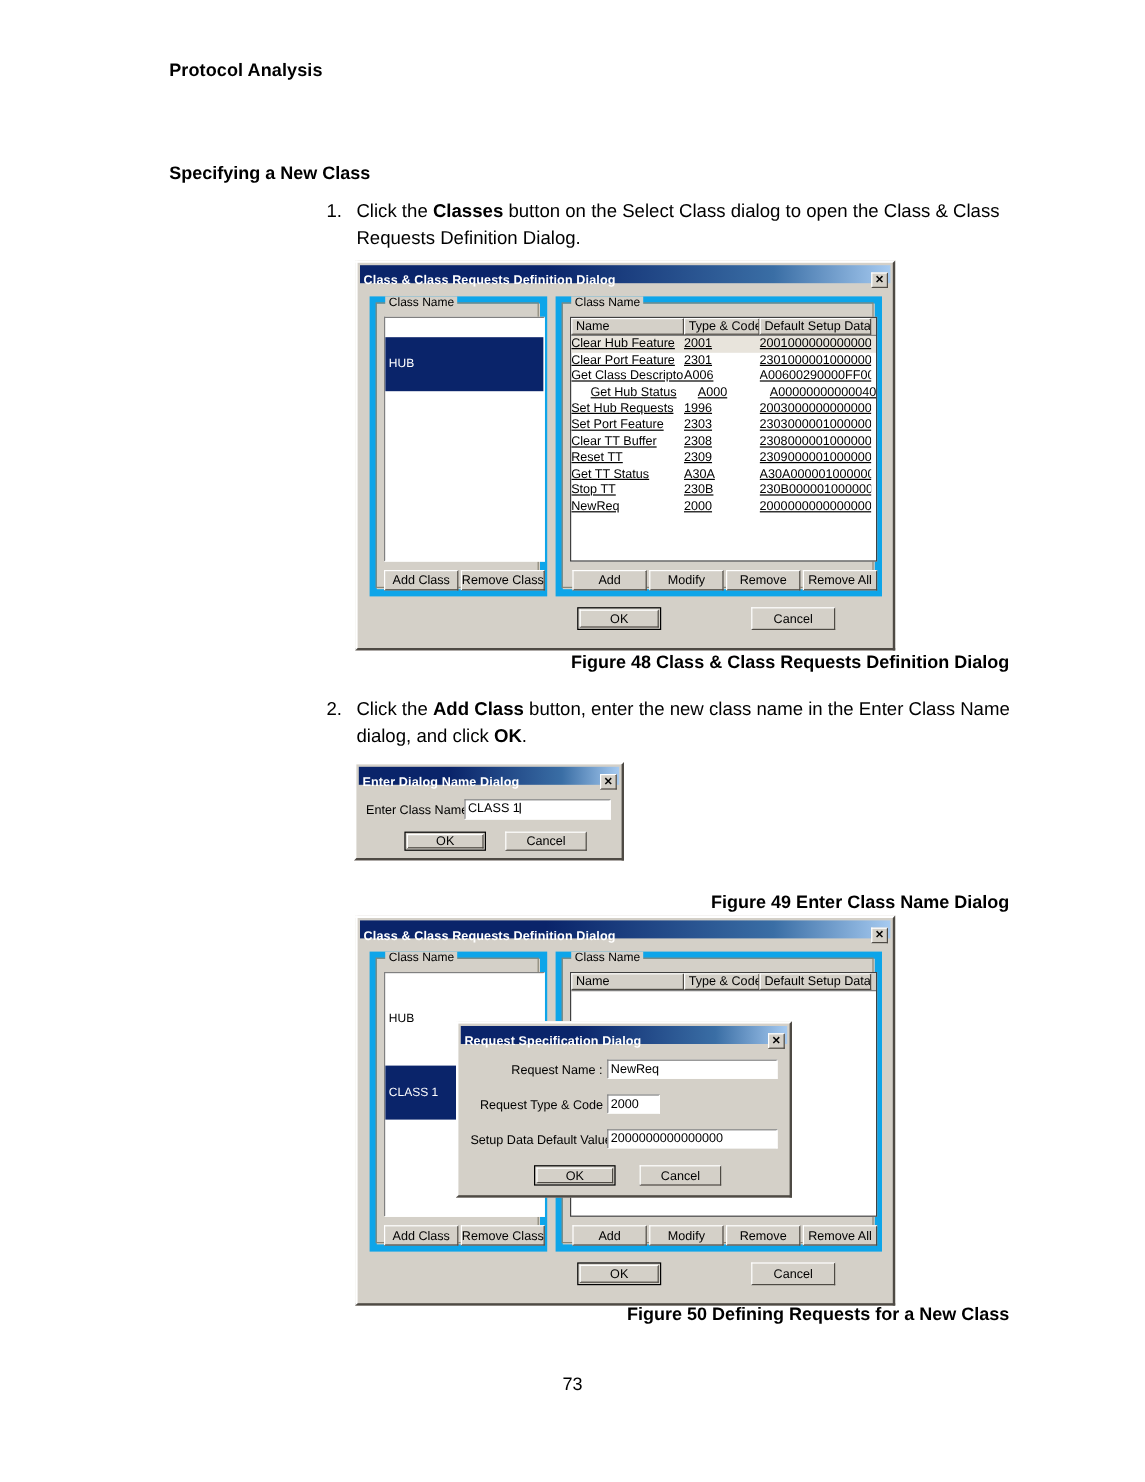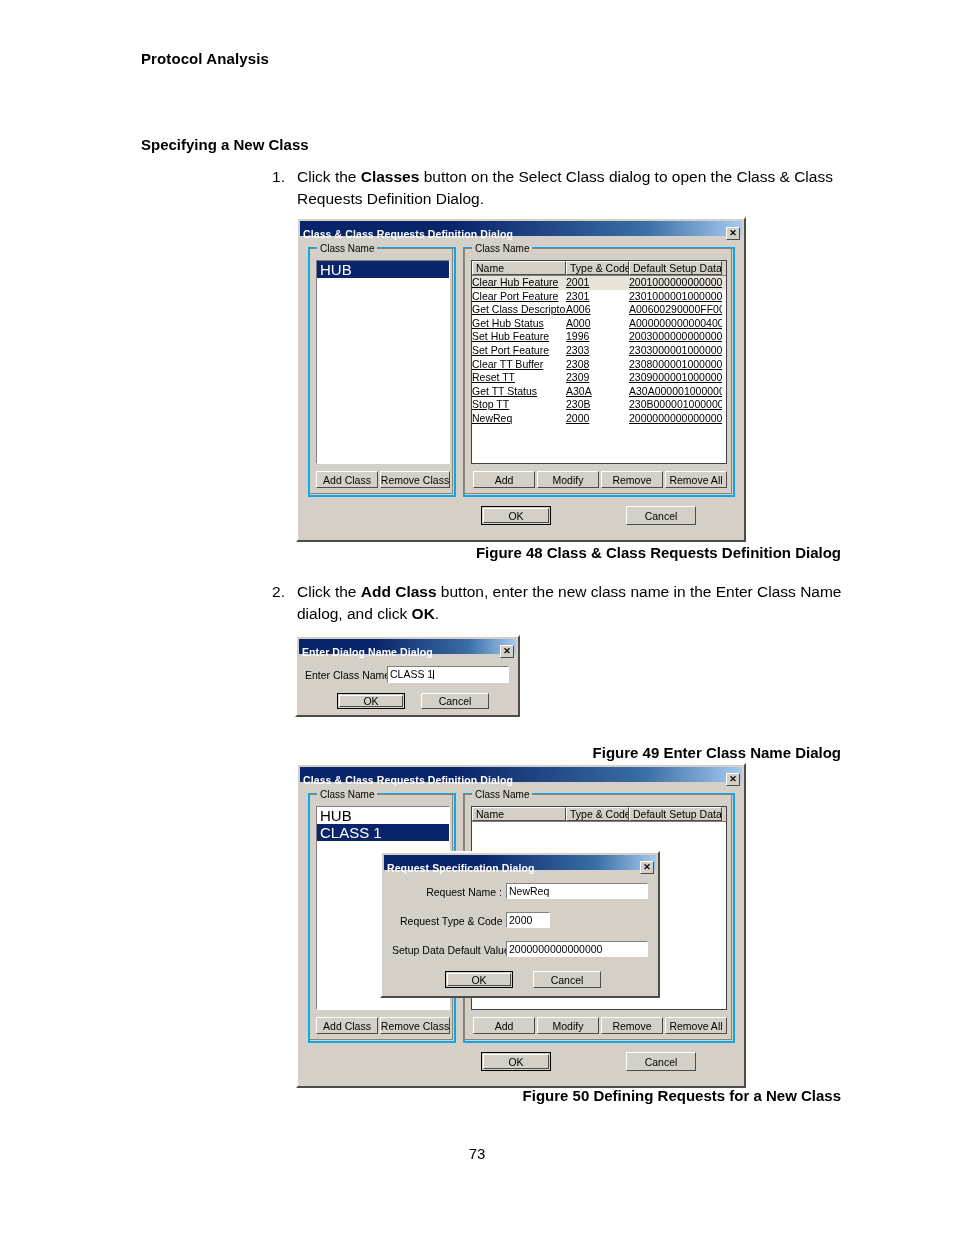--- a/index.html
+++ b/index.html
@@ -117,21 +117,21 @@
     font-weight: bold;
     line-height: 1;
     color: #000;
     box-sizing: border-box;
     cursor: default;
   }
 
   
   .group {
     position: absolute;
-    border: 2px solid #0ea5e9;
+    border: 6px solid #0ea5e9;
     box-sizing: border-box;
   }
   .group::before {
     content: "";
     position: absolute;
     left: -1px; top: -1px; right: 1px; bottom: 1px;
     border: 1px solid #8a8575;
     pointer-events: none;
   }
   .group > .glabel {
@@ -154,25 +154,26 @@
     border-right: 1px solid #ffffff;
     border-bottom: 1px solid #ffffff;
     box-sizing: border-box;
     overflow: hidden;
   }
   .sunken.outer {
     border: 1px solid #404040;
   }
 
   .listitem {
-    font-size: 15px;
-    padding: 2px 3px;
+    font-size: 10px;
+    padding: 16px 3px;
     height: 13px;
     line-height: 13px;
     white-space: nowrap;
+    margin-top: 16px;
   }
   .listitem.sel {
     background: #0a246a;
     color: #ffffff;
   }
 
   
   .btn {
     position: absolute;
     background: #d4d0c8;
@@ -324,26 +325,26 @@
             <div class="c" style="width: 94px;">Clear Port Feature</div>
             <div class="c" style="width: 63px;">2301</div>
             <div class="c" style="width: 93px;">2301000001000000</div>
           </div>
           <div class="lvrow">
             <div class="c" style="width: 94px;">Get Class Descriptor</div>
             <div class="c" style="width: 63px;">A006</div>
             <div class="c" style="width: 93px;">A00600290000FF00</div>
           </div>
           <div class="lvrow">
-            <div class="c" style="width: 94px;">Get Hub Status</div>
+            <div class="c" style="width: 94px; margin-left: 16px;">Get Hub Status</div>
             <div class="c" style="width: 63px;">A000</div>
             <div class="c" style="width: 93px;">A000000000000400</div>
           </div>
           <div class="lvrow">
-            <div class="c" style="width: 94px;">Set Hub Feature</div>
+            <div class="c" style="width: 94px;">Set Hub Requests</div>
             <div class="c" style="width: 63px;">1996</div>
             <div class="c" style="width: 93px;">2003000000000000</div>
           </div>
           <div class="lvrow">
             <div class="c" style="width: 94px;">Set Port Feature</div>
             <div class="c" style="width: 63px;">2303</div>
             <div class="c" style="width: 93px;">2303000001000000</div>
           </div>
           <div class="lvrow">
             <div class="c" style="width: 94px;">Clear TT Buffer</div>

